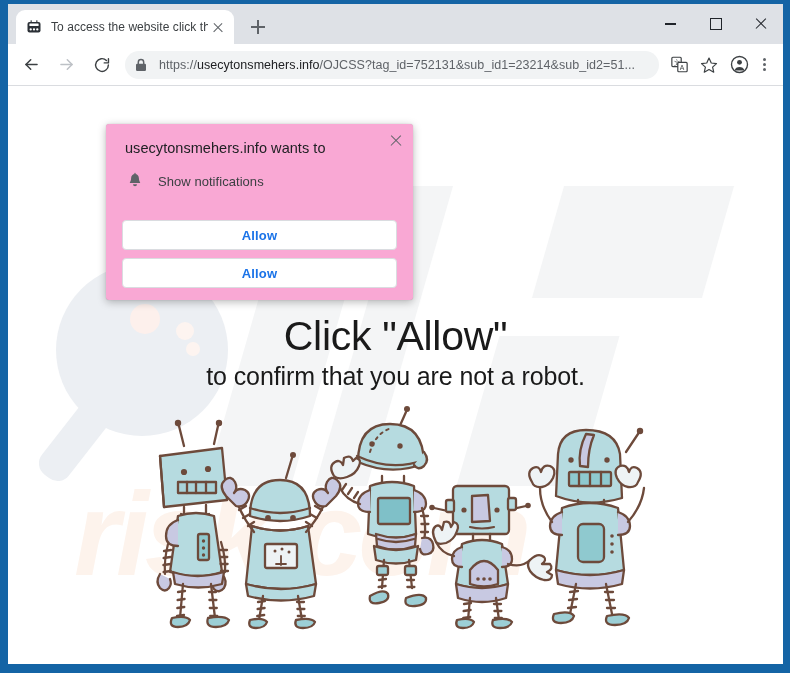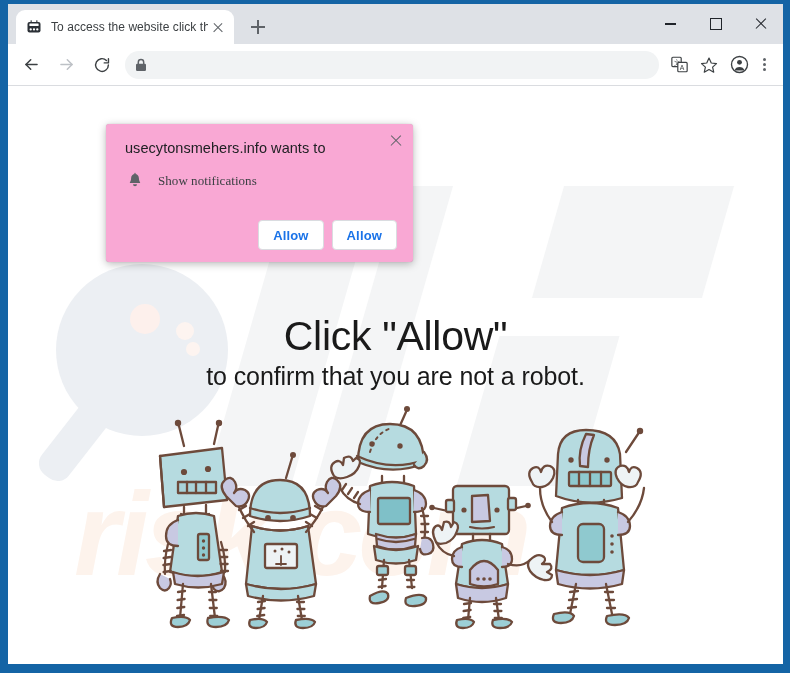--- a/index.html
+++ b/index.html
@@ -324,30 +324,30 @@
     font-size: 14.5px;
     color: #202124;
     margin: 0 0 16px 3px;
     letter-spacing: 0.05px;
   }
 
   .perm-row {
     display: flex;
     align-items: center;
     margin: 0 0 30px 4px;
-    font-family: Liberation Serif, serif;
   }
   .perm-bell { width: 18px; height: 18px; flex: 0 0 18px; margin-right: 14px; }
   .perm-row-label { font-size: 13px; color: #3c4043; letter-spacing: 0.05px; }
 
   .perm-actions {
     display: flex;
     justify-content: flex-end;
     gap: 8px;
     padding-bottom: 2px;
+    flex-direction: column;
   }
   .perm-btn {
     min-width: 62px;
     height: 30px;
     border: 1px solid #dadce0;
     border-radius: 4px;
     background: #ffffff;
     color: #1a73e8;
     font-size: 13px;
     font-weight: bold;
@@ -413,20 +413,21 @@
         </svg>
       </div>
 
       <div class="omnibox" title="https://usecytonsmehers.info/OJCSS?tag_id=752131&amp;sub_id1=23214&amp;sub_id2=51...">
         <span class="lock-wrap">
           <svg width="12" height="14" viewBox="0 0 12 14">
             <rect x="1" y="5.8" width="10" height="7.3" rx="1.3" fill="#5f6368"></rect>
             <path d="M3.3 6.1V4.2a2.7 2.7 0 0 1 5.4 0v1.9" fill="none" stroke="#5f6368" stroke-width="1.5"></path>
           </svg>
         </span>
+        <span class="url-text"><span>https://</span><span class="host">usecytonsmehers.info</span><span>/OJCSS?tag_id=752131&amp;sub_id1=23214&amp;sub_id2=51...</span></span>
       </div>
 
       <div class="tbicon">
         <svg width="17" height="17" viewBox="0 0 20 20">
           <rect x="1" y="1.5" width="11" height="11" rx="1.2" fill="none" stroke="#3c4043" stroke-width="1.4"></rect>
           <text x="3.2" y="10" font-family="Liberation Sans, sans-serif" font-size="8" fill="#3c4043">文</text>
           <rect x="8" y="7.5" width="11" height="11" rx="1.2" fill="#ffffff" stroke="#3c4043" stroke-width="1.4"></rect>
           <text x="10.3" y="16.3" font-family="Liberation Sans, sans-serif" font-size="8" fill="#3c4043">A</text>
         </svg>
       </div>

